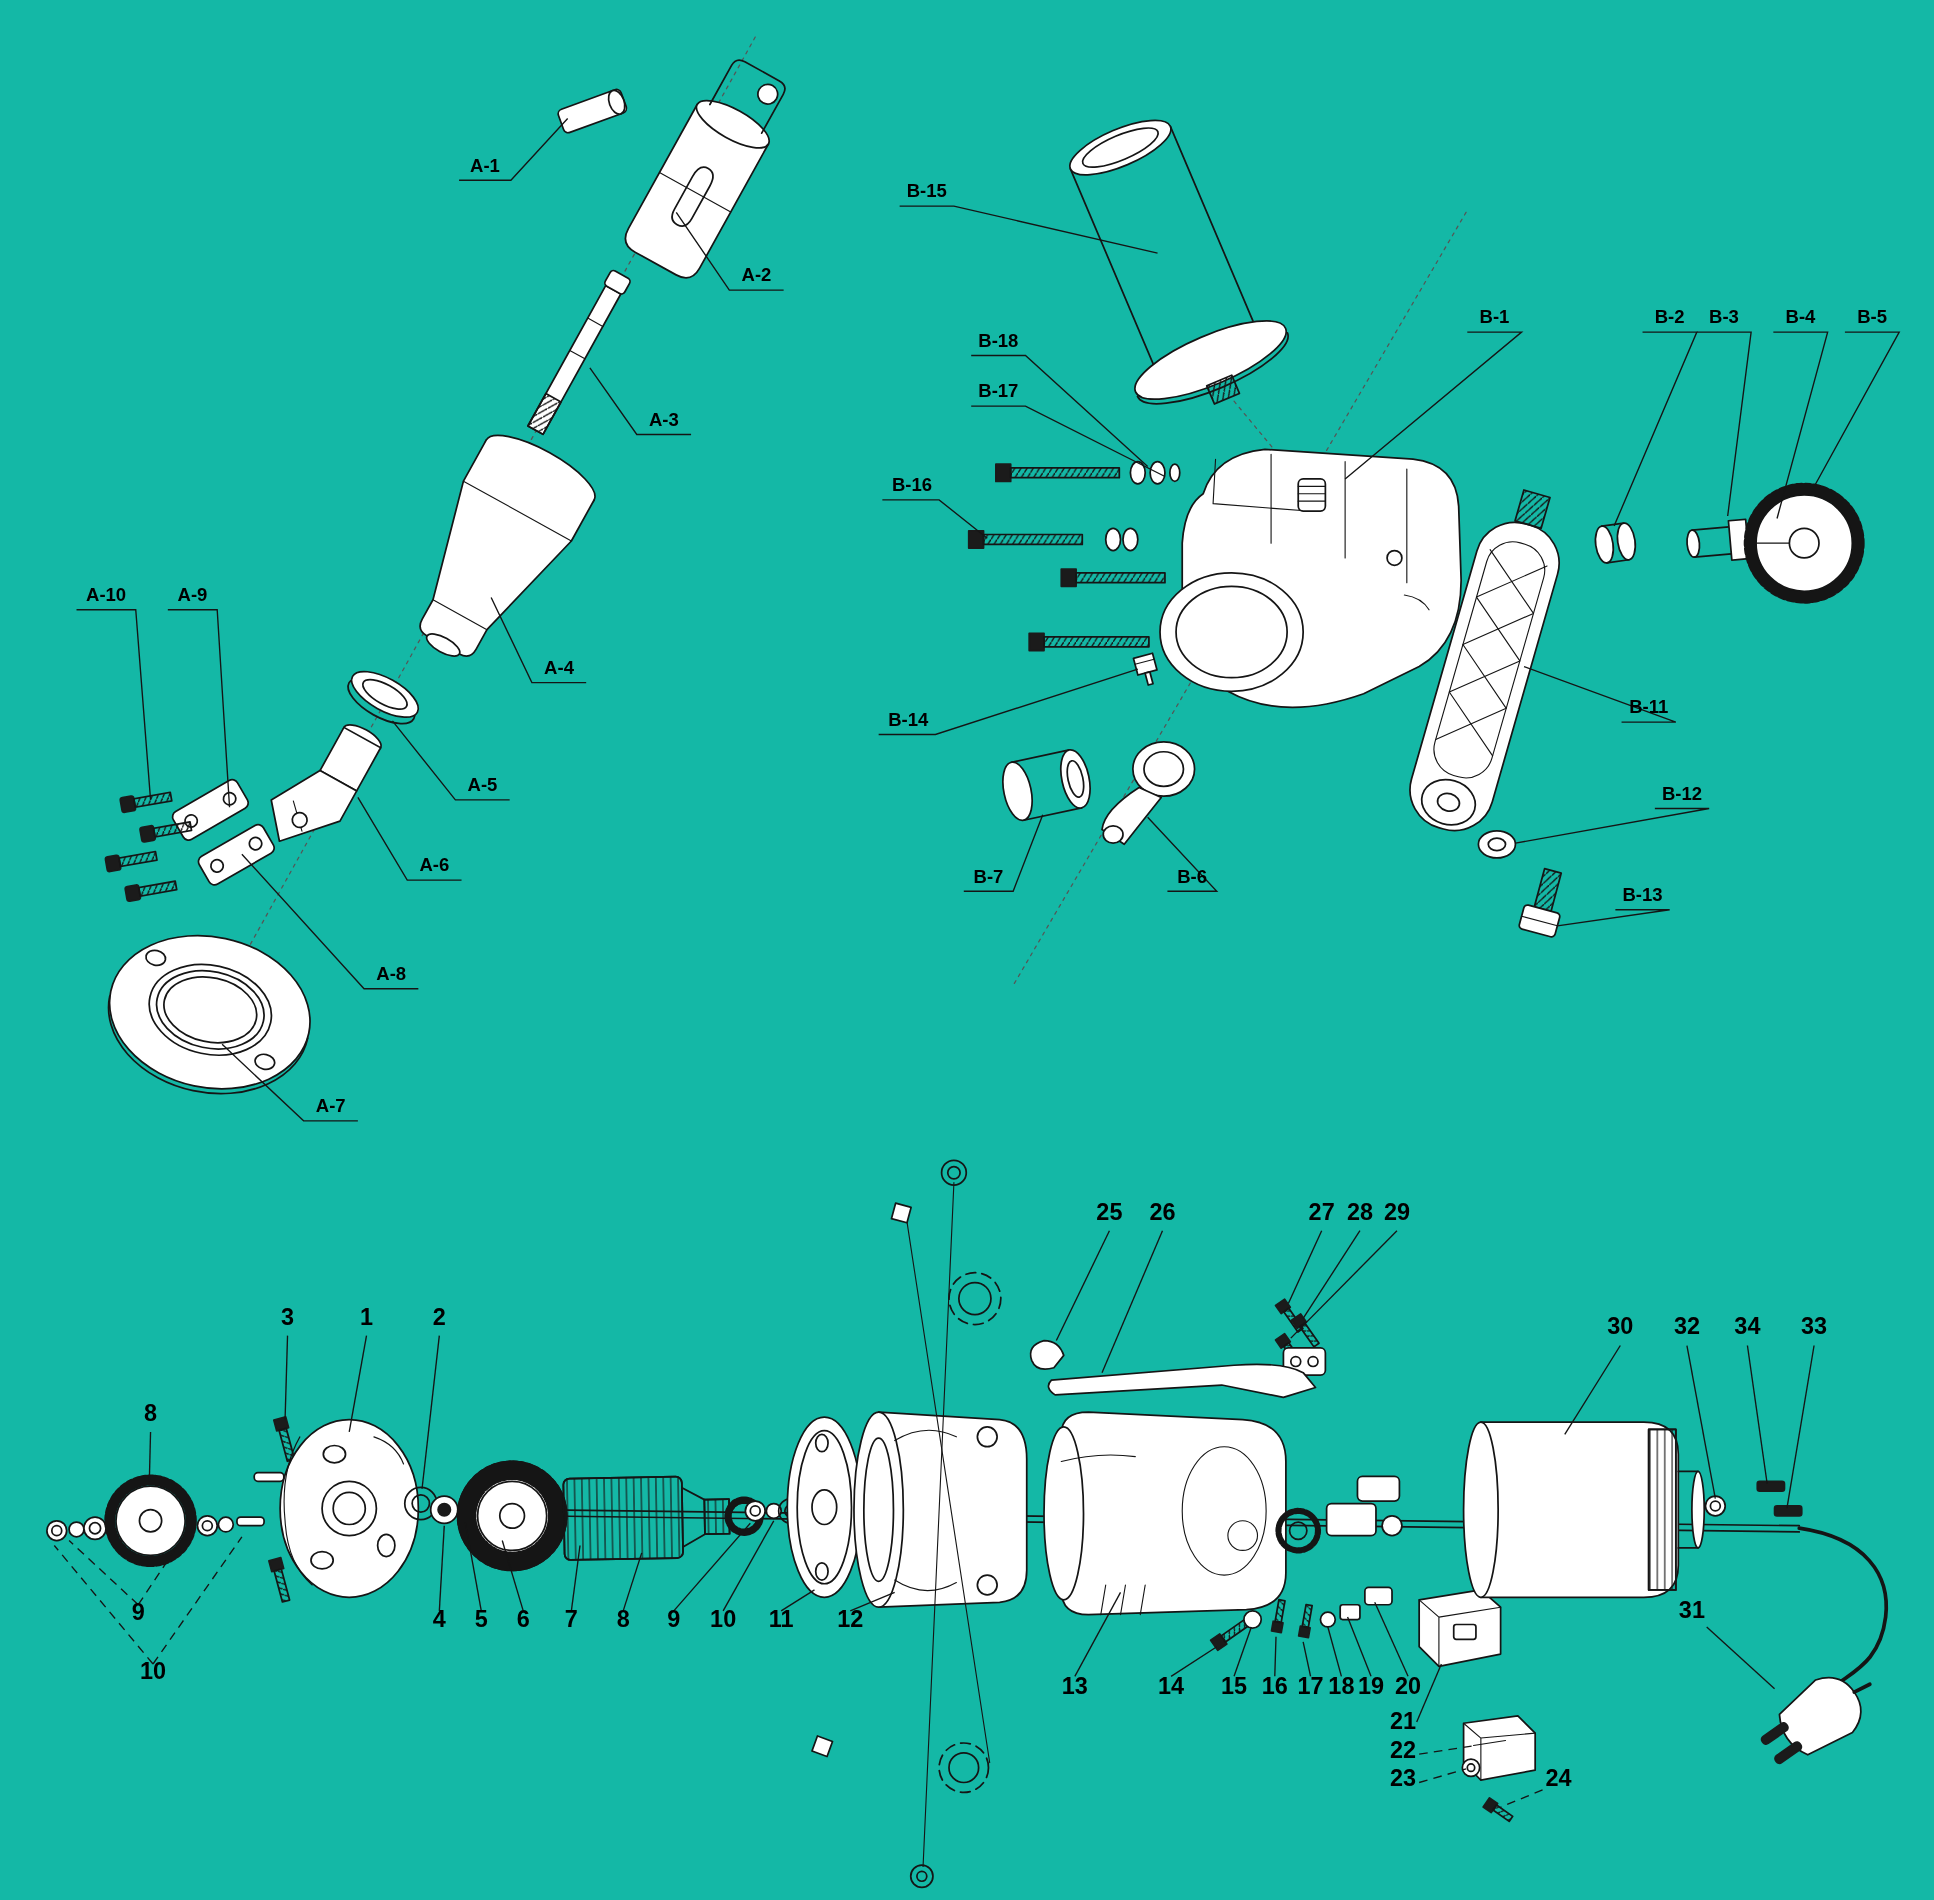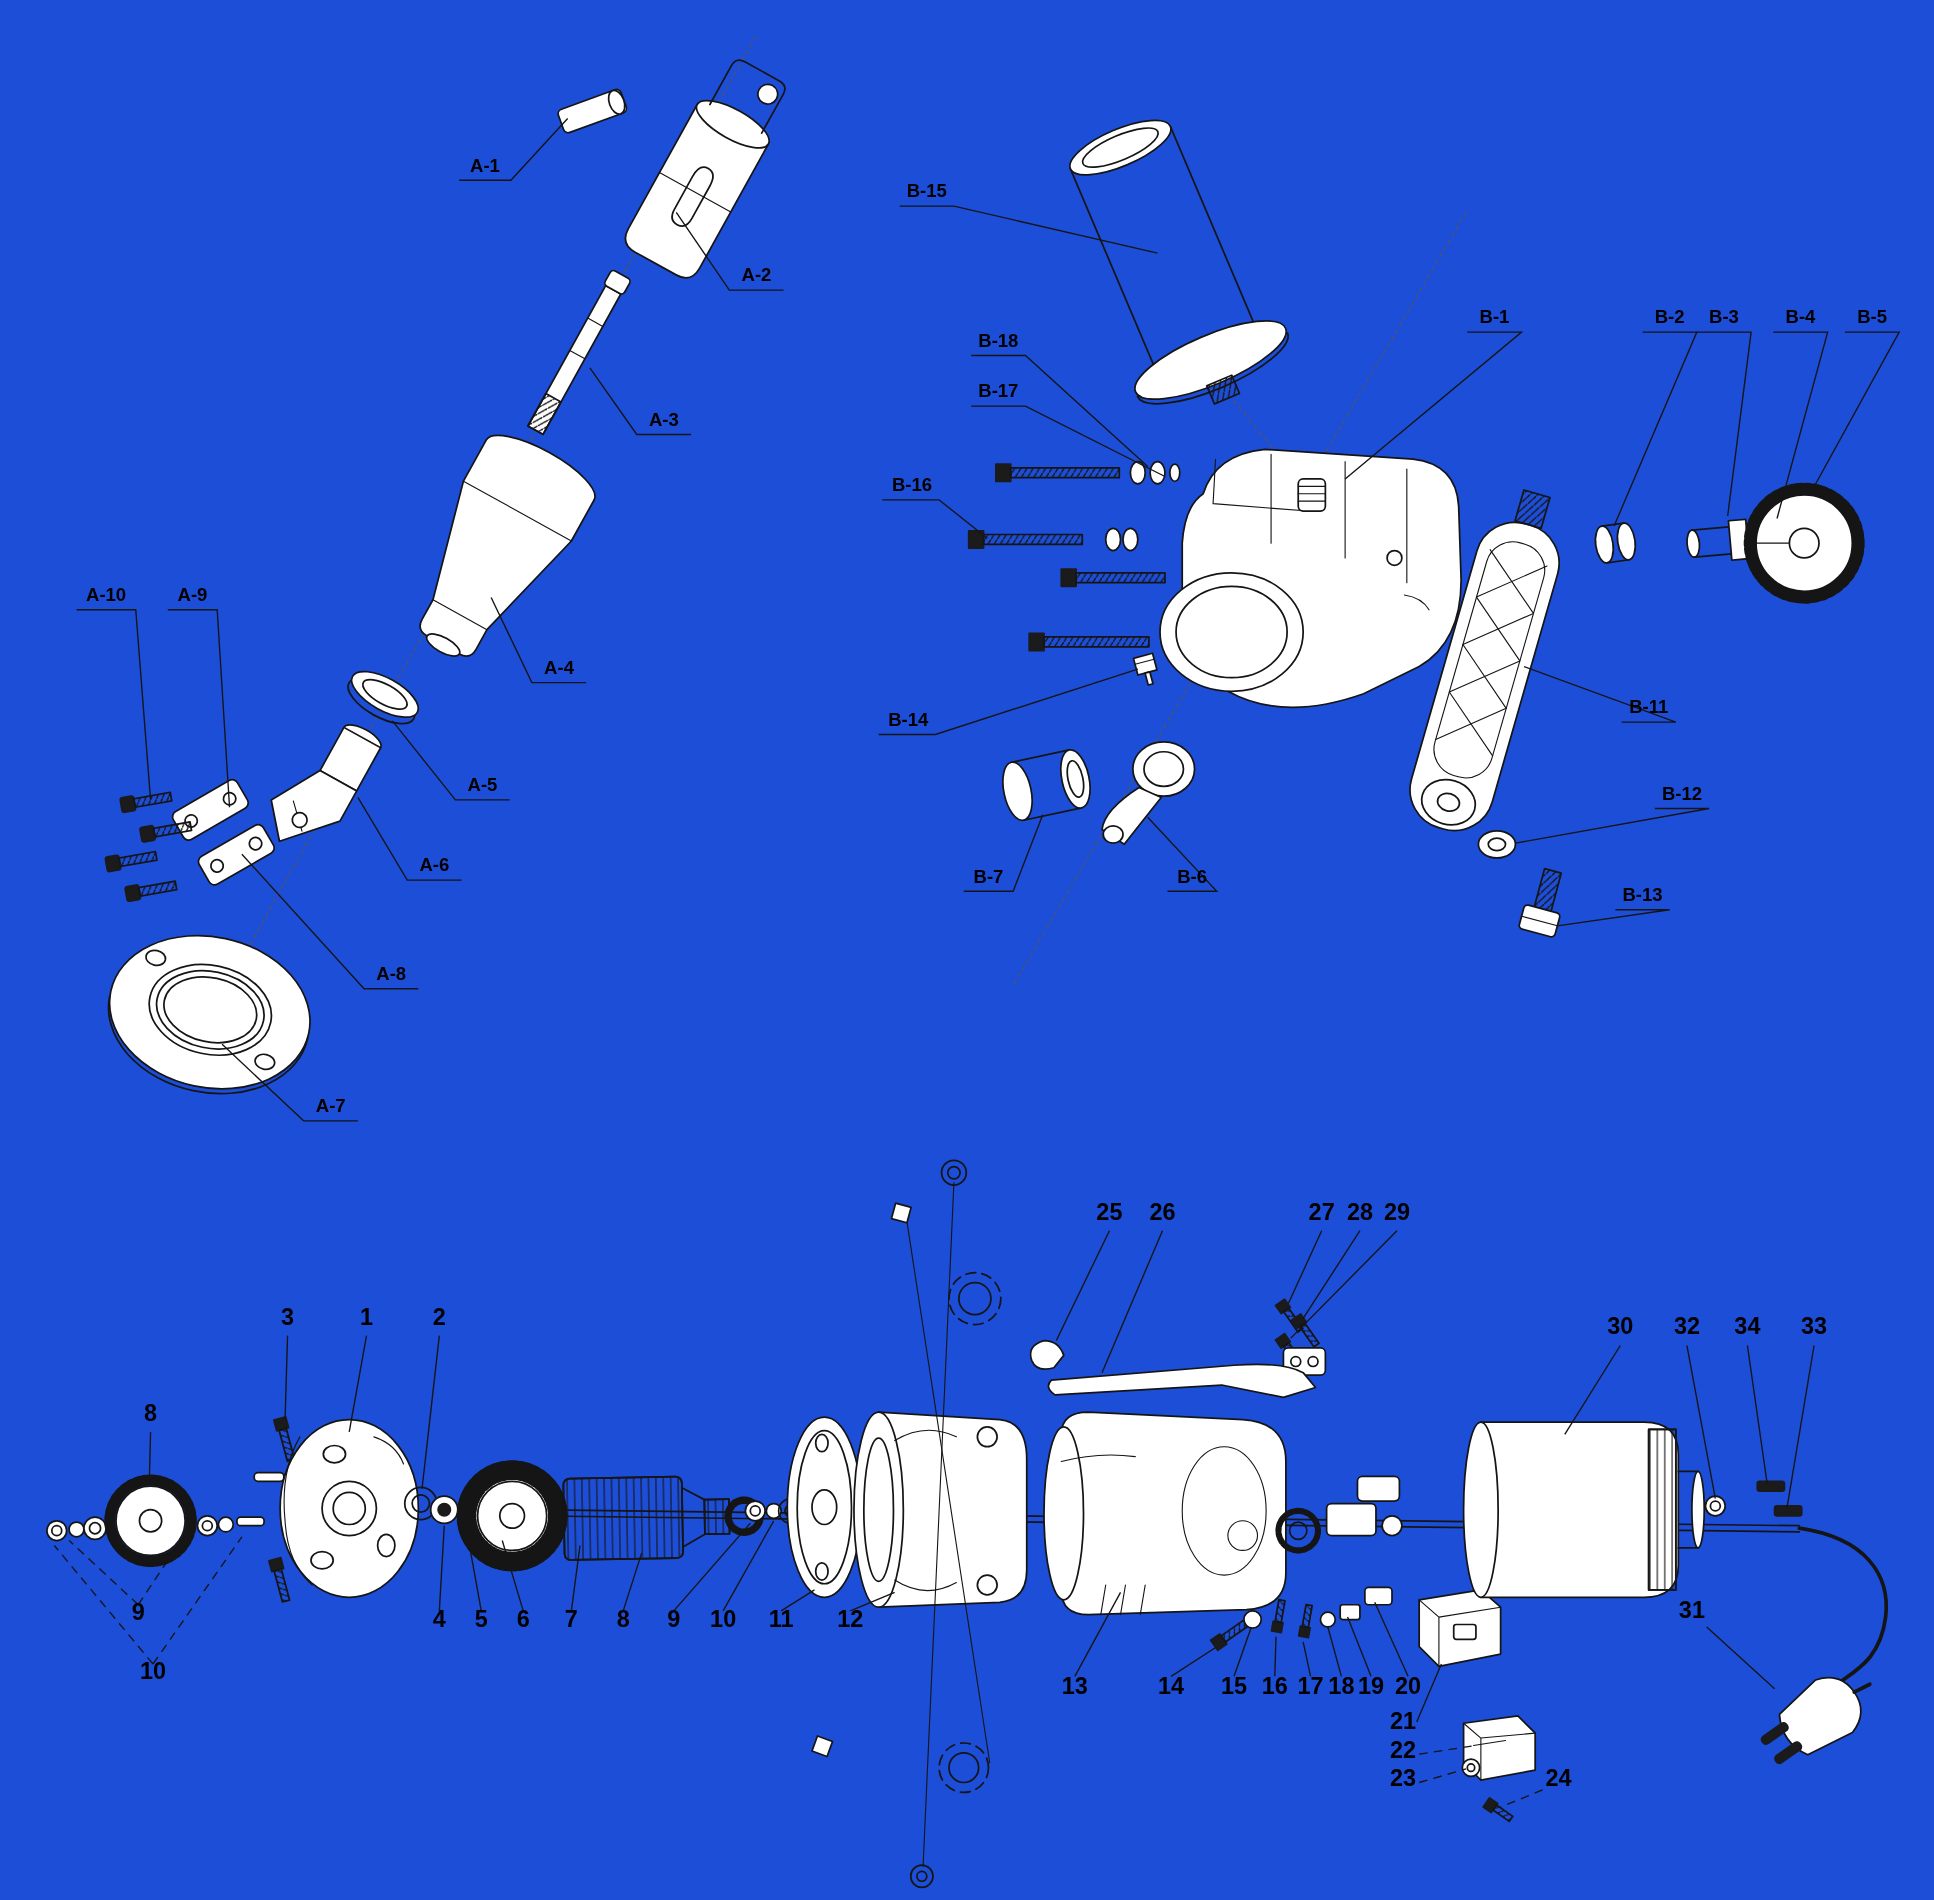--- a/index.html
+++ b/index.html
@@ -1,17 +1,17 @@
 <!DOCTYPE html>
 <html style="font-size:13px"><head>
 <meta charset="utf-8">
 <style>
   *{box-sizing:border-box}
   html,body{margin:0;padding:0;background:#ffffff}
-  .page{width:1935px;height:1901px;background:#1d4ed8;position:relative;overflow:hidden}
+  .page{width:1935px;height:1901px;background:#14b8a6;position:relative;overflow:hidden}
   svg.diagram{display:block;width:1935px;height:1901px}
   .part{stroke:#151515;stroke-width:1.4;fill:#ffffff;stroke-linejoin:round;stroke-linecap:round}
   .part .dark{fill:#1b1b1b;stroke:#1b1b1b}
   .part .thin{stroke-width:0.9}
   .axis{stroke:#555555;stroke-width:1;stroke-dasharray:2.5 4;fill:none}
   .leader{stroke:#151515;stroke-width:1.1;fill:none}
   .leader.dashed{stroke-dasharray:7 5}
   text.callout{font-family:"Liberation Sans",sans-serif;font-weight:700;font-size:15px;fill:#000;text-anchor:middle;stroke:none}
   text.callout.num{font-size:19px}
 </style>

